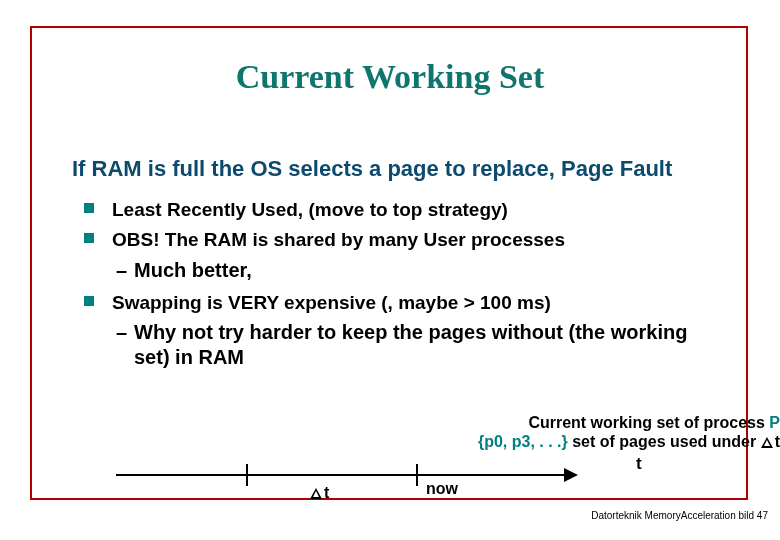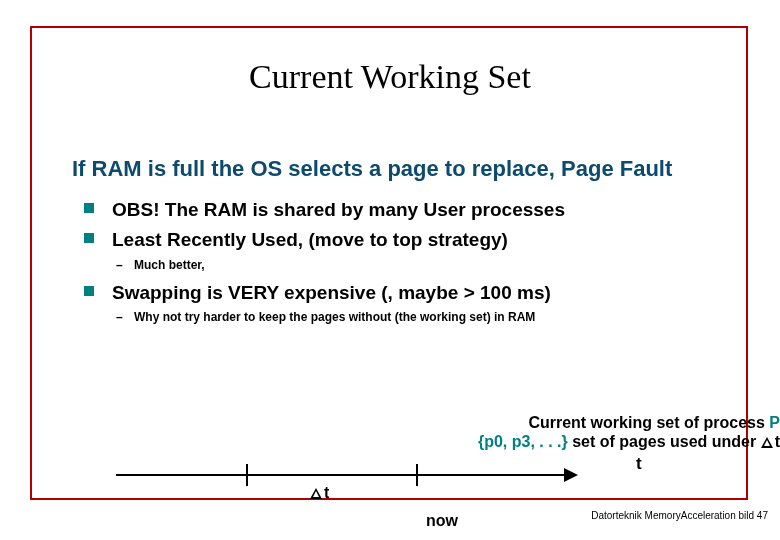--- a/index.html
+++ b/index.html
@@ -20,22 +20,22 @@
     border: 2px solid #b00000;
     box-sizing: border-box;
   }
   .title {
     position: absolute;
     top: 58px;
     left: 0;
     width: 780px;
     text-align: center;
     font-size: 34px;
-    font-weight: normal;
-    color: #000000;
+    font-weight: bold;
+    color: #0f766e;
   }
   .intro {
     position: absolute;
     top: 156px;
     left: 72px;
     width: 640px;
     font-family: Arial, Helvetica, sans-serif;
     font-weight: bold;
     font-size: 22px;
     color: #0c4a6e;
@@ -60,21 +60,21 @@
     left: 0;
     top: 5px;
     width: 10px;
     height: 10px;
     background: #008080;
   }
   .l2 {
     position: relative;
     padding-left: 50px;
     font-weight: bold;
-    font-size: 12px;
+    font-size: 20px;
     line-height: 1.25;
     margin: 4px 0 8px 0;
   }
   .l2::before {
     content: "–";
     position: absolute;
     left: 32px;
     top: 0;
     font-weight: bold;
   }
@@ -161,21 +161,20 @@
     border-right: 3px solid transparent;
     border-bottom: 6px solid #fff;
   }
   .now-label {
     position: absolute;
     top: 20px;
     left: 310px;
     font-family: Arial, Helvetica, sans-serif;
     font-weight: bold;
     font-size: 16px;
-    margin-top: 32px;
   }
   .footer {
     position: absolute;
     top: 510px;
     right: 12px;
     font-family: Liberation Sans, sans-serif;
     font-size: 10px;
     color: #000;
   }
 </style>
@@ -184,25 +183,25 @@
 
 <div class="slide-border"></div>
 
 <div class="title">Current Working Set</div>
 
 <div class="intro">If RAM is full the OS selects a page to replace, Page Fault</div>
 
 <div class="bullets">
   <div class="l1">
     <span class="box"></span>
-    <span>OBS! The RAM is shared by many User processes</span>
+    <span>Least Recently Used, (move to top strategy)</span>
   </div>
   <div class="l1">
     <span class="box"></span>
-    <span>Least Recently Used, (move to top strategy)</span>
+    <span>OBS! The RAM is shared by many User processes</span>
   </div>
   <div class="l2">
     <span>Much better,</span><br>
   </div>
   <div class="l1">
     <span class="box"></span>
     <span>Swapping is VERY expensive (, maybe &gt; 100 ms)</span>
   </div>
   <div class="l2">
     <span>Why not try harder to keep the pages without (the working set) in RAM</span><br>

